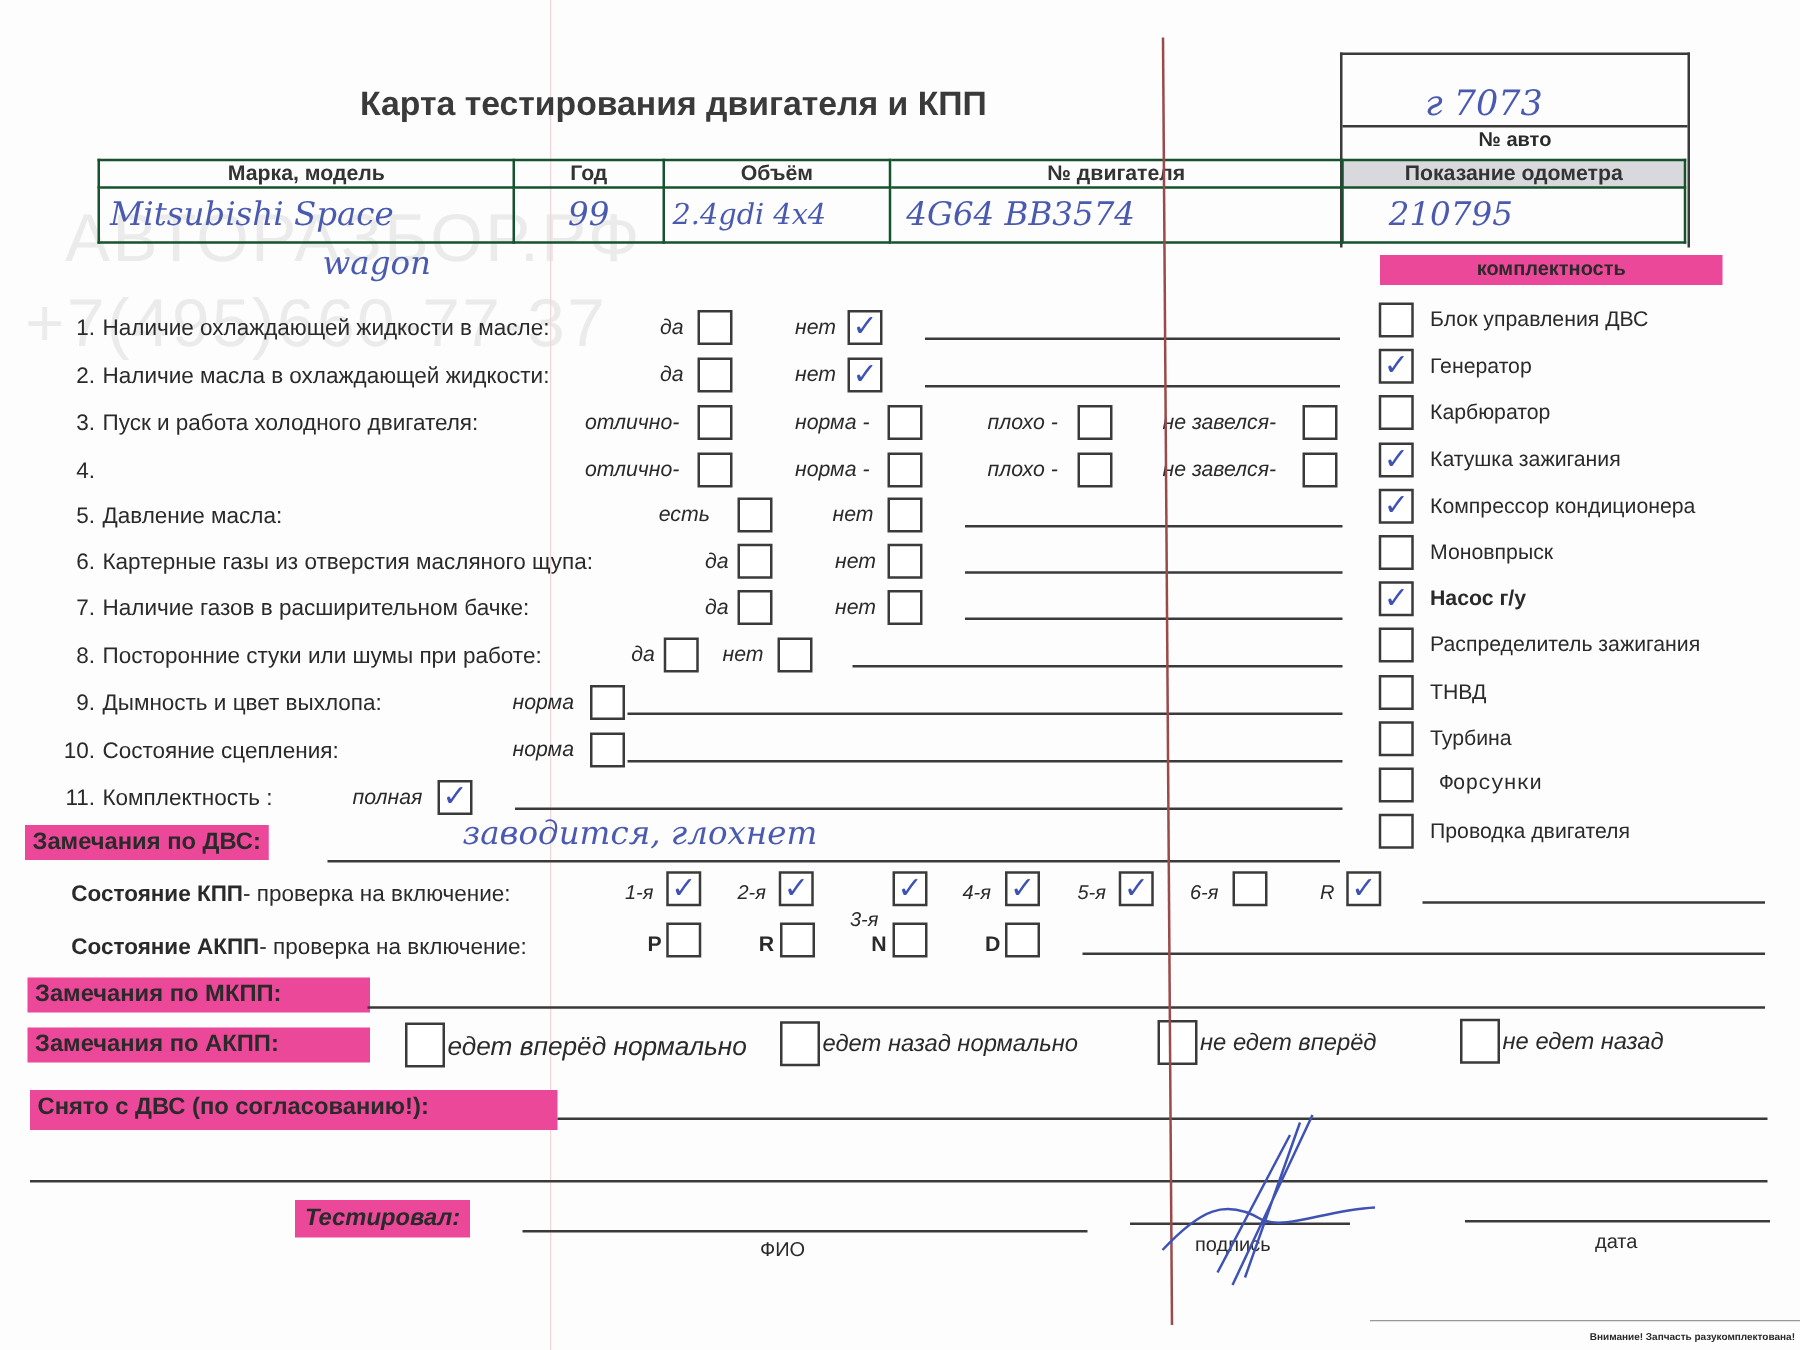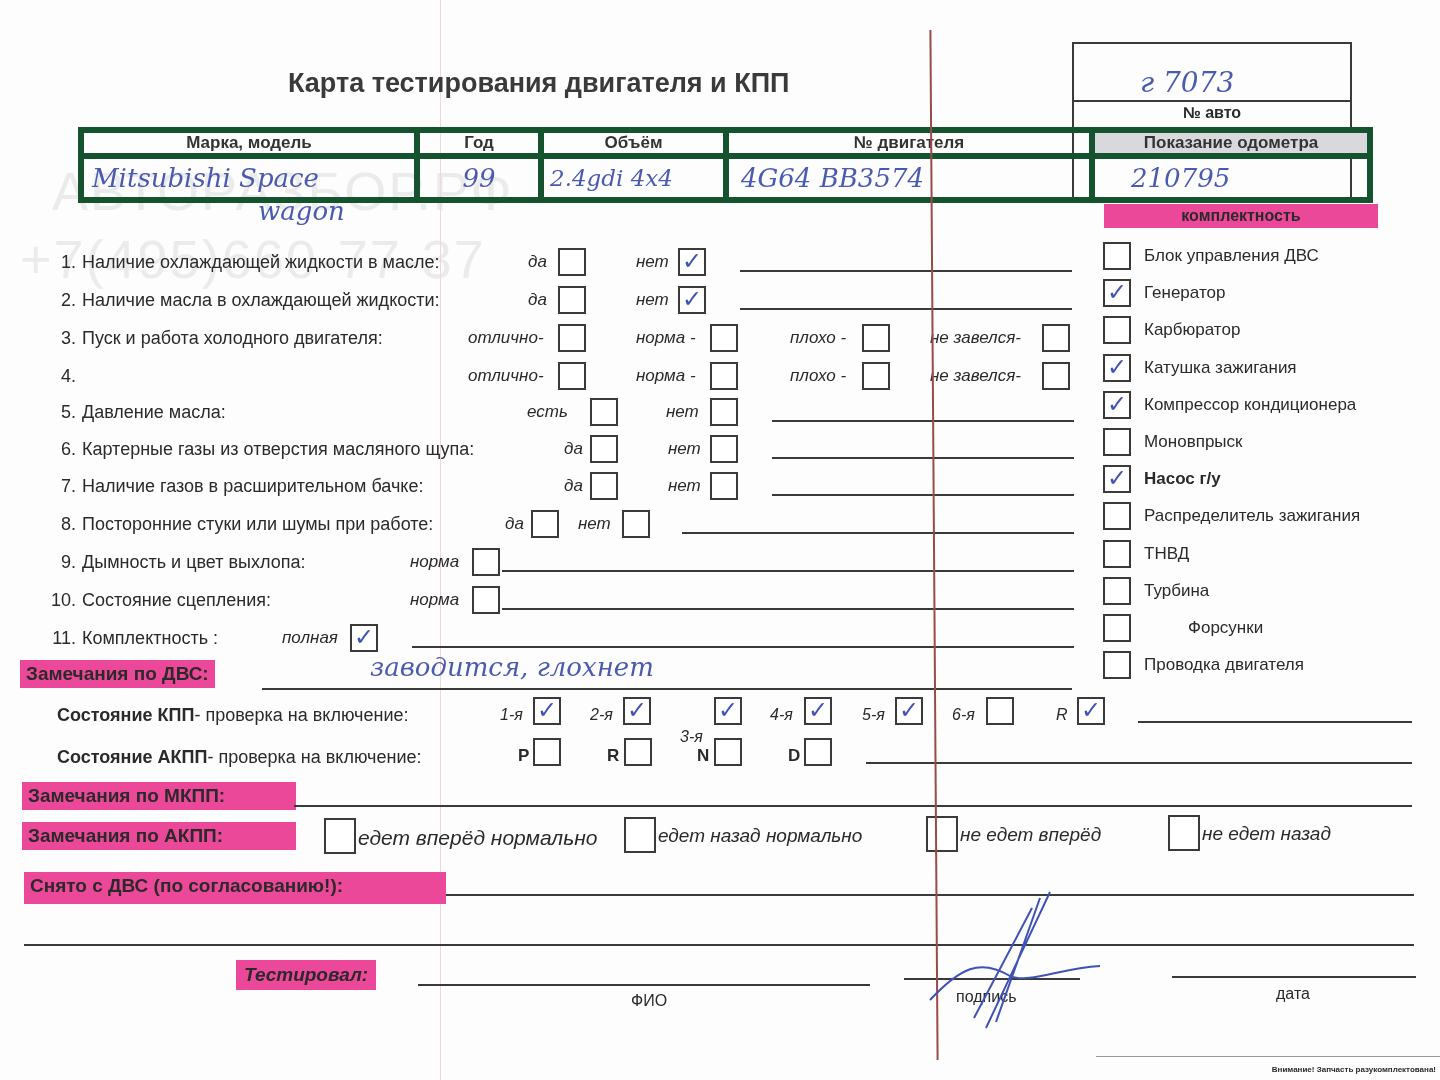--- a/index.html
+++ b/index.html
@@ -4,21 +4,21 @@
 <style>
   html,body{margin:0;padding:0;}
   body{width:1440px;height:1080px;background:#fdfdfd;position:relative;overflow:hidden;
        font-family:"Liberation Sans",sans-serif;color:#2a2a2a;}
   .abs{position:absolute;}
   .wm{position:absolute;color:#ebebeb;font-family:"Liberation Sans",sans-serif;font-size:54px;letter-spacing:2px;z-index:0;white-space:nowrap;}
   .redline{position:absolute;width:2px;background:#9b4a4a;z-index:5;}
   .pinkline{position:absolute;width:1px;background:#f0d6d6;z-index:1;}
   .title{position:absolute;left:288px;top:68px;font-size:27px;font-weight:bold;color:#3a3a3a;z-index:2;}
   table.hdr{position:absolute;left:78px;top:127px;border-collapse:collapse;z-index:2;}
-  table.hdr td{border:6px solid #14532d;padding:0;}
+  table.hdr td{border:2px solid #14532d;padding:0;}
   .th{font-size:17px;font-weight:bold;text-align:center;height:20px;color:#333;}
   .hw{font-family:"DejaVu Serif",serif;font-style:italic;color:#4a5ab0;font-size:26px;white-space:nowrap;}
   .autobox{position:absolute;left:1072px;top:42px;width:276px;height:154px;border:2px solid #3a3a3a;border-bottom:none;z-index:2;}
   .row{position:absolute;display:flex;align-items:center;font-size:18px;z-index:2;white-space:nowrap;}
   .num{display:inline-block;width:30px;text-align:right;margin-right:6px;}
   .opt{position:absolute;font-style:italic;font-size:17px;z-index:2;white-space:nowrap;}
   .cb{position:absolute;width:28px;height:28px;border:2px solid #3a3a3a;background:#fff;z-index:3;box-sizing:border-box;}
   .tick{position:absolute;color:#3f52b5;font-size:24px;font-family:"DejaVu Sans",sans-serif;z-index:4;line-height:1;}
   .ul{position:absolute;height:2px;background:#3a3a3a;z-index:2;}
   .section{position:absolute;background:#ec4899;font-weight:bold;font-size:19px;padding:3px 6px;z-index:2;white-space:nowrap;}
@@ -91,21 +91,21 @@
 
 <div class="section" style="left:22px;top:822px;width:262px;">Замечания по АКПП:</div>
 <div id="akpp-opts"></div>
 
 <div class="section" style="left:24px;top:872px;width:410px;height:26px;">Снято с ДВС (по согласованию!):</div>
 <div class="ul" style="left:446px;top:894px;width:968px;"></div>
 <div class="ul" style="left:24px;top:944px;width:1390px;"></div>
 
 <div class="section" style="left:236px;top:960px;font-style:italic;padding:4px 8px;">Тестировал:</div>
 <div class="ul" style="left:418px;top:984px;width:452px;"></div>
-<div class="small" style="left:608px;top:992px;margin-left:23px;">ФИО</div>
+<div class="small" style="left:608px;top:992px;">ФИО</div>
 <div class="ul" style="left:904px;top:978px;width:176px;"></div>
 <div class="small" style="left:956px;top:988px;">подпись</div>
 <div class="ul" style="left:1172px;top:976px;width:244px;"></div>
 <div class="small" style="left:1276px;top:985px;">дата</div>
 <svg class="abs" style="left:920px;top:888px;z-index:6;" width="190" height="150">
   <path d="M130,4 L66,140 M112,20 L54,130 M120,10 L76,134 M10,112 C40,80 60,70 90,88 C110,96 140,80 180,78" stroke="#3f52b5" stroke-width="2" fill="none"></path>
 </svg>
 <div class="ul" style="left:1096px;top:1056px;width:344px;height:1px;background:#999;"></div>
 
 <div class="abs" style="right:4px;top:1065px;font-size:8px;font-weight:bold;z-index:2;">Внимание! Запчасть разукомплектована!</div>
@@ -128,21 +128,21 @@
 <div class="cb" style="left:1103px;top:465.20000000000005px;"></div>
 <div class="tick" style="left:1107px;top:466.20000000000005px;">✓</div>
 <div class="ritem" style="left:1144px;top:469.20000000000005px;font-weight:bold;">Насос г/у</div>
 <div class="cb" style="left:1103px;top:502.40000000000003px;"></div>
 <div class="ritem" style="left:1144px;top:506.40000000000003px;">Распределитель зажигания</div>
 <div class="cb" style="left:1103px;top:539.6px;"></div>
 <div class="ritem" style="left:1144px;top:543.6px;">ТНВД</div>
 <div class="cb" style="left:1103px;top:576.8px;"></div>
 <div class="ritem" style="left:1144px;top:580.8px;text-align:right;">Турбина</div>
 <div class="cb" style="left:1103px;top:614px;"></div>
-<div class="ritem" style="left:1188px;top:618px;">Форсунки</div>
+<div class="ritem" style="left:1152px;top:618px;font-family:Liberation Mono, monospace;">Форсунки</div>
 <div class="cb" style="left:1103px;top:651.2px;"></div>
 <div class="ritem" style="left:1144px;top:655.2px;">Проводка двигателя</div>
 <div class="row" style="left:46px;top:252px;">
     <span class="num">1.</span>
     <span>Наличие охлаждающей жидкости в масле:</span>
   </div>
 <div class="opt" style="left:528px;top:252px;">да</div>
 <div class="cb" style="left:558px;top:248px;"></div>
 <div class="opt" style="left:636px;top:252px;">нет</div>
 <div class="cb" style="left:678px;top:248px;"></div>

